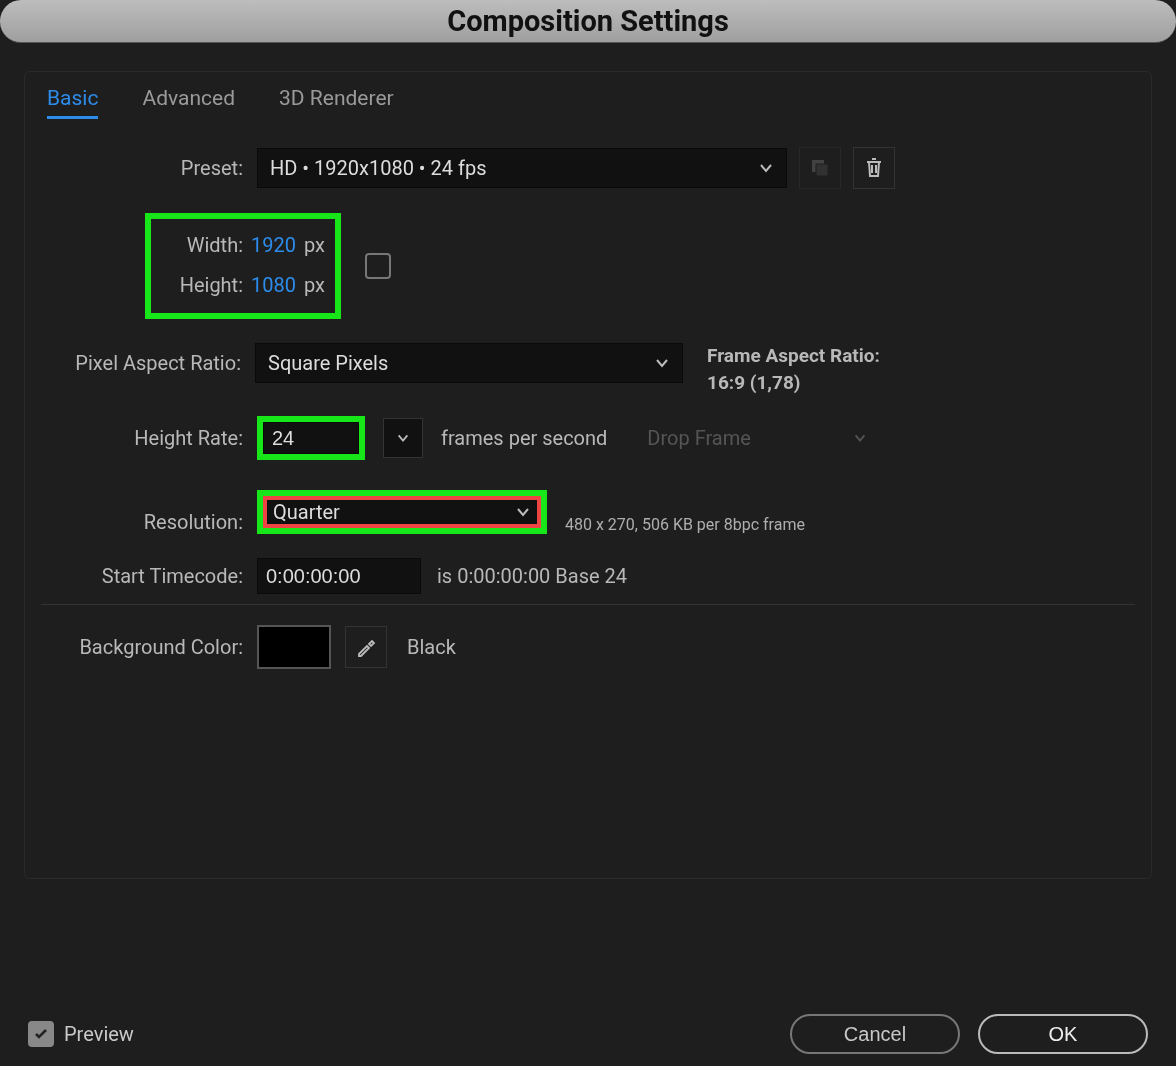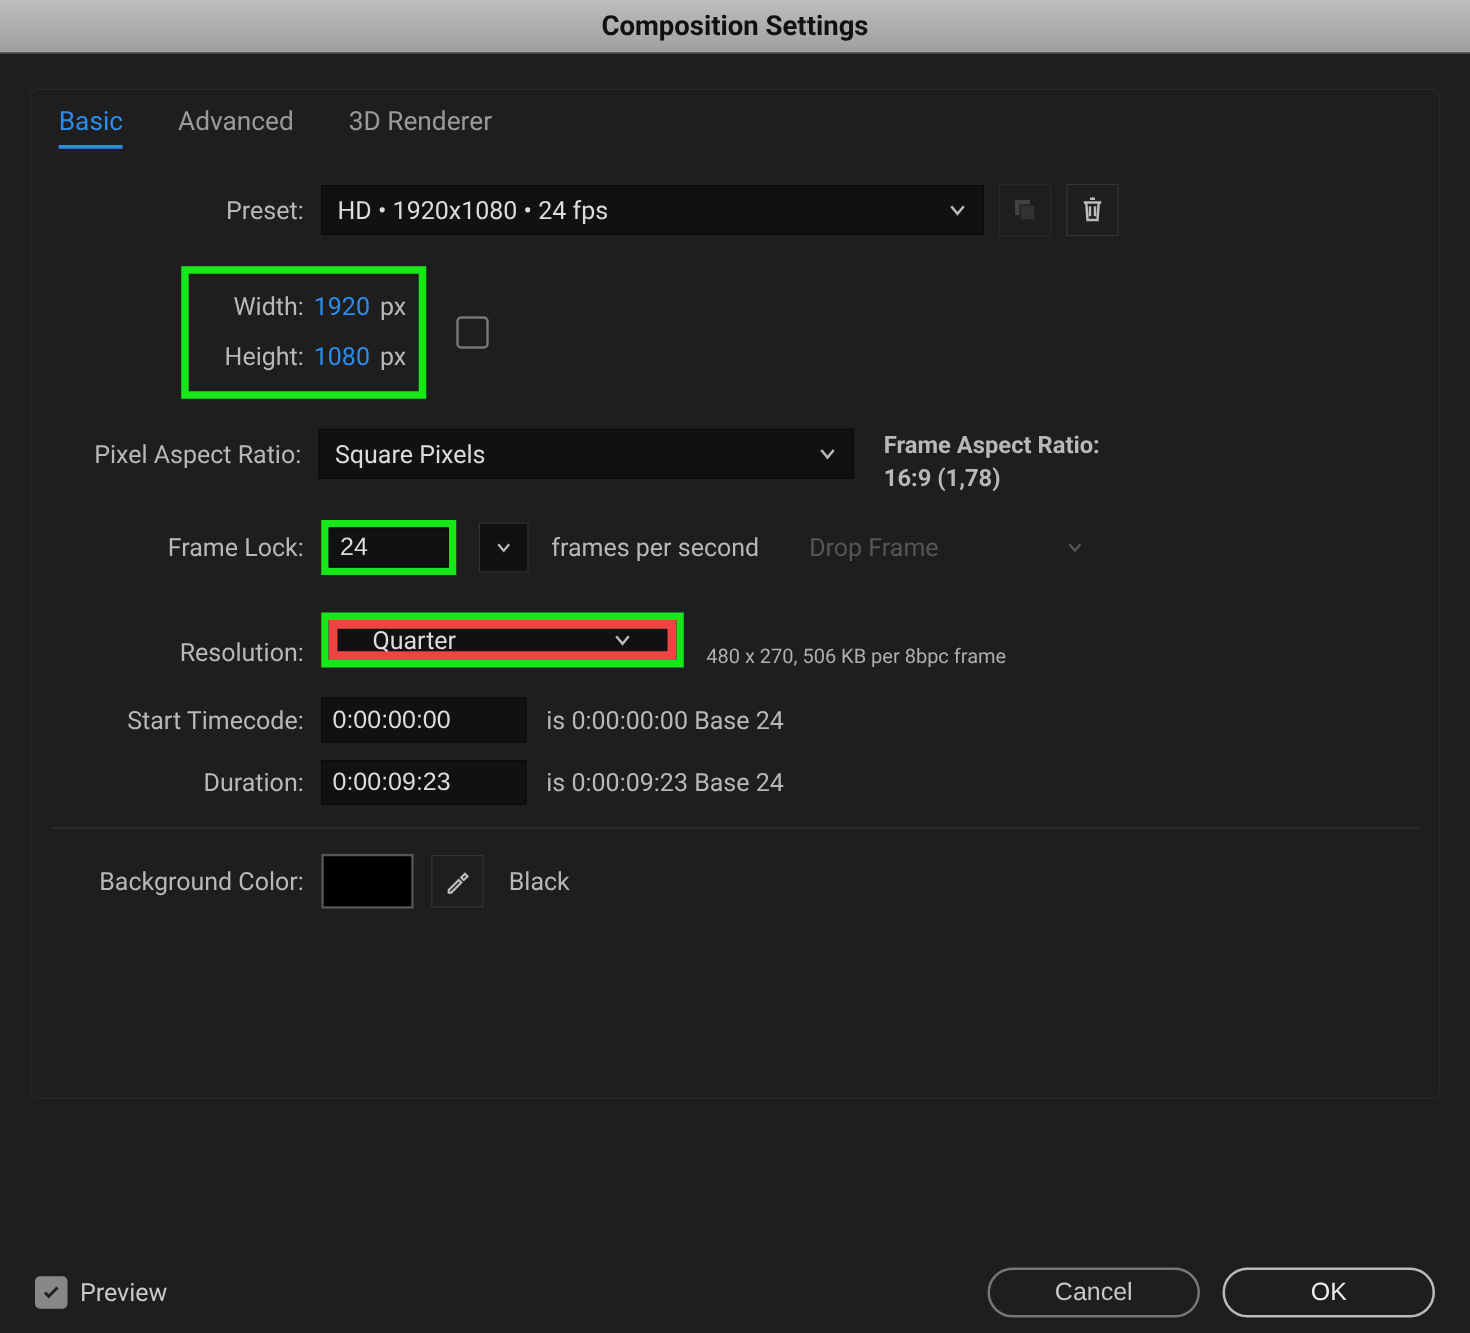--- a/index.html
+++ b/index.html
@@ -8,22 +8,23 @@
     background: #1e1e1e;
     font-family: -apple-system, "Segoe UI", Roboto, Helvetica, Arial, sans-serif;
     color: #b8b8b8;
     font-size: 20px;
     overflow: hidden;
   }
   .titlebar {
     height: 42px;
     background: linear-gradient(#bdbdbd, #9f9f9f);
     display: flex; align-items: center; justify-content: center;
-    font-weight: 700; color: #111; font-size: 22px;
+    font-weight: 700; color: #111; font-size: 29px;
     border-bottom: 1px solid #555;
+    border-radius: 21px;
   }
   .content { padding: 18px 24px 0px 24px; }
   .row { display: flex; align-items: center; margin: 0 0 14px 0; }
   .label-col { width: 202px; text-align: right; padding-right: 14px; color: #b8b8b8; font-size: 20px;}
   .text-input {
     background: #0f0f0f; border: 1px solid #0a0a0a; color: #ddd;
     height: 36px; padding: 0 10px; font-size: 20px;
   }
   .comp-name { width: 510px; }
 
@@ -98,23 +99,23 @@
     width: 220px; height:34px; display:flex; align-items:center;
     justify-content:space-between; padding:0 10px; color:#555; margin-left: 30px;
   }
 
   .res-row { display:flex; align-items:flex-end; margin-bottom: 24px;}
   .res-box {
     border: 6px solid #17e619; width: 290px; height: 44px;
     box-sizing:border-box;
   }
   .res-select {
-    background:#111; border:7px solid #ef4444; width:100%; height:100%;
+    background:#111; border:4px solid #ef4444; width:100%; height:100%;
     box-sizing:border-box; display:flex; align-items:center;
-    justify-content:space-between; padding:0 28px; color:#ddd; font-size:20px;
+    justify-content:space-between; padding:0 6px; color:#ddd; font-size:20px;
   }
   .res-info { margin-left: 18px; color:#aeaeae; font-size:16px;}
 
   .tc-input {
     background:#111; border:1px solid #0a0a0a; color:#ddd;
     width: 146px; height:34px; font-size:20px; padding:0 8px;
   }
   .divider { height:1px; background:#333; margin: -4px 0 20px 0; }
 
   .bg-swatch {
@@ -208,21 +209,21 @@
             </svg>
         </span>
       </div>
       <div class="far-text">
         <div>Frame Aspect Ratio:</div>
         <div>16:9 (1,78)</div>
       </div>
     </div>
 
     <div class="fr-row">
-      <div class="label-col">Frame Lock:</div>
+      <div class="label-col">Height Rate:</div>
       <div class="fr-box">
         <input class="fr-input" value="24" style="">
       </div>
       <div class="small-chev-btn">
         <span>
           <svg width="14" height="14" viewBox="0 0 16 16">
               <path d="M3 5l5 6 5-6" fill="none" stroke="#bbb" stroke-width="2"></path>
             </svg>
         </span>
       </div>
@@ -251,25 +252,20 @@
       </div>
       <span class="res-info">480 x 270, 506 KB per 8bpc frame</span>
     </div>
 
     <div class="row">
       <div class="label-col">Start Timecode:</div>
       <input class="tc-input" value="0:00:00:00" style="">
       <span style="margin-left:16px;">is 0:00:00:00  Base 24</span>
     </div>
 
-    <div class="row" style="margin-bottom:22px;">
-      <div class="label-col">Duration:</div>
-      <input class="tc-input" value="0:00:09:23" style="">
-      <span style="margin-left:16px;">is 0:00:09:23  Base 24</span>
-    </div>
 
     <div class="divider"></div>
 
     <div class="row">
       <div class="label-col">Background Color:</div>
       <div class="bg-swatch"></div>
       <div class="eyedrop-btn">
         <span>
           <svg width="22" height="22" viewBox="0 0 22 22">
               <path d="M4 18l8-8 2 2-8 8H4v-2zM14 8l3-3 2 2-3 3z" fill="none" stroke="#bbb" stroke-width="1.8"></path>

